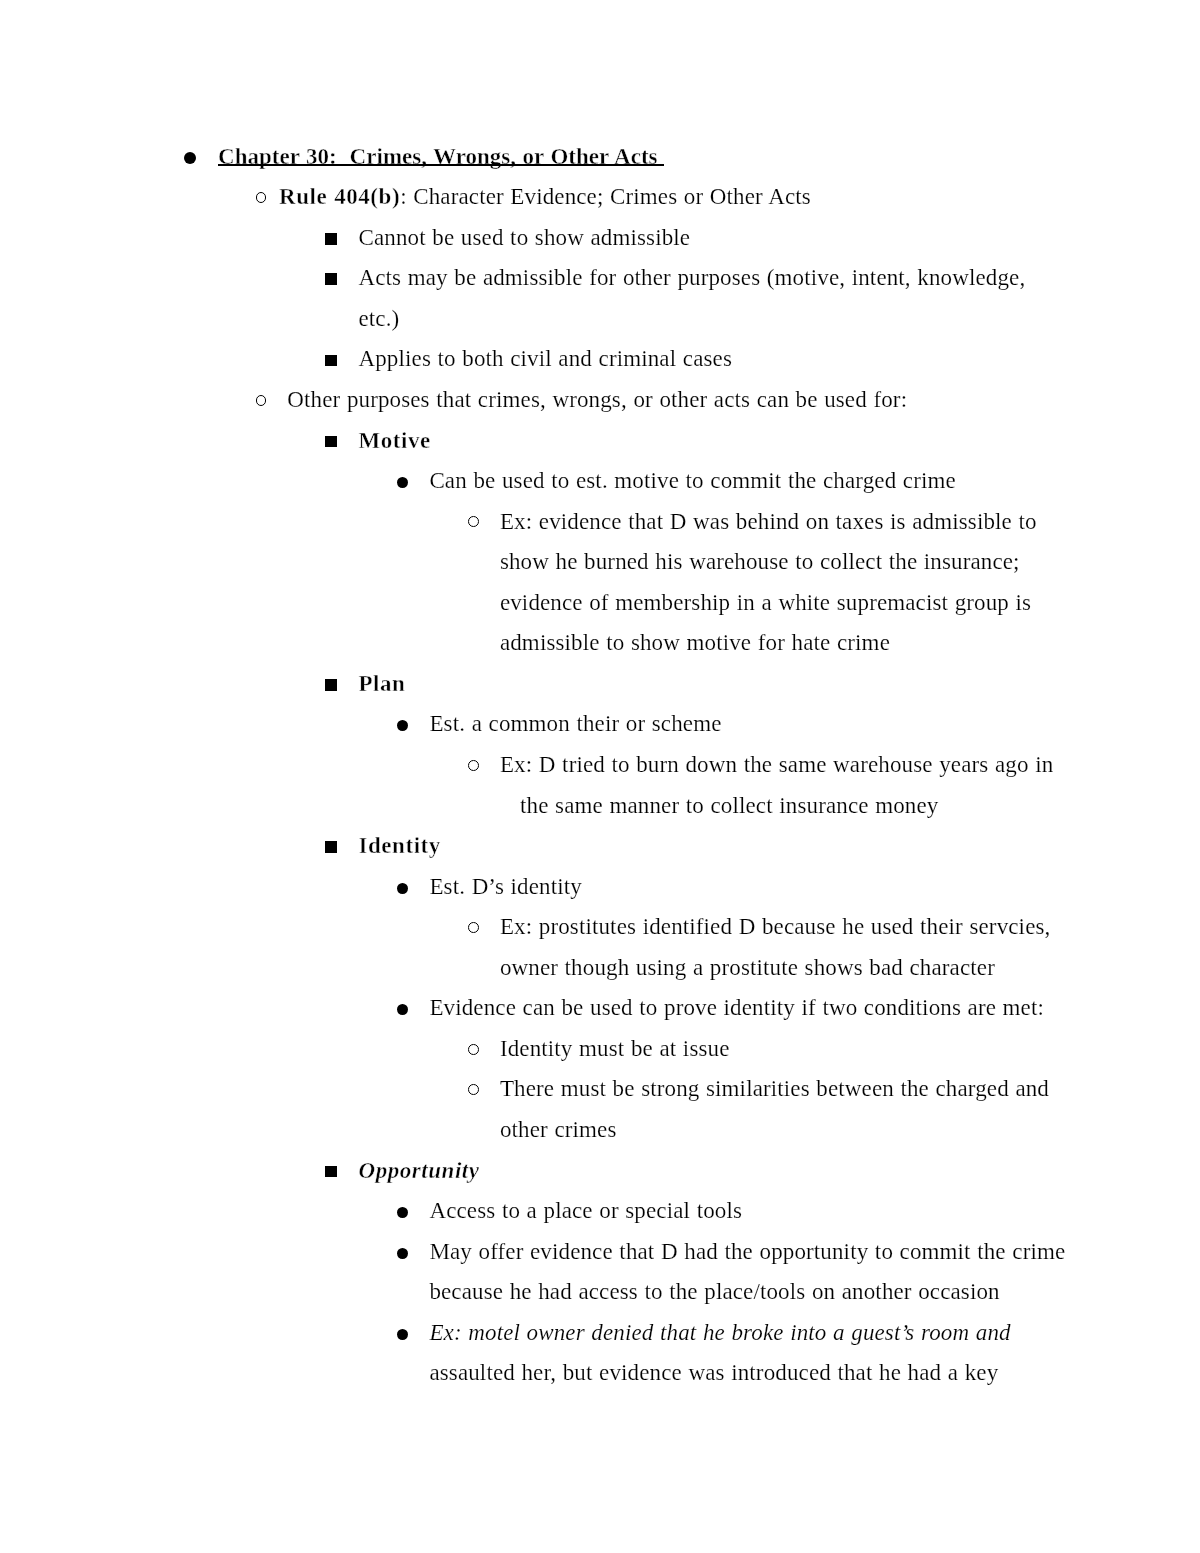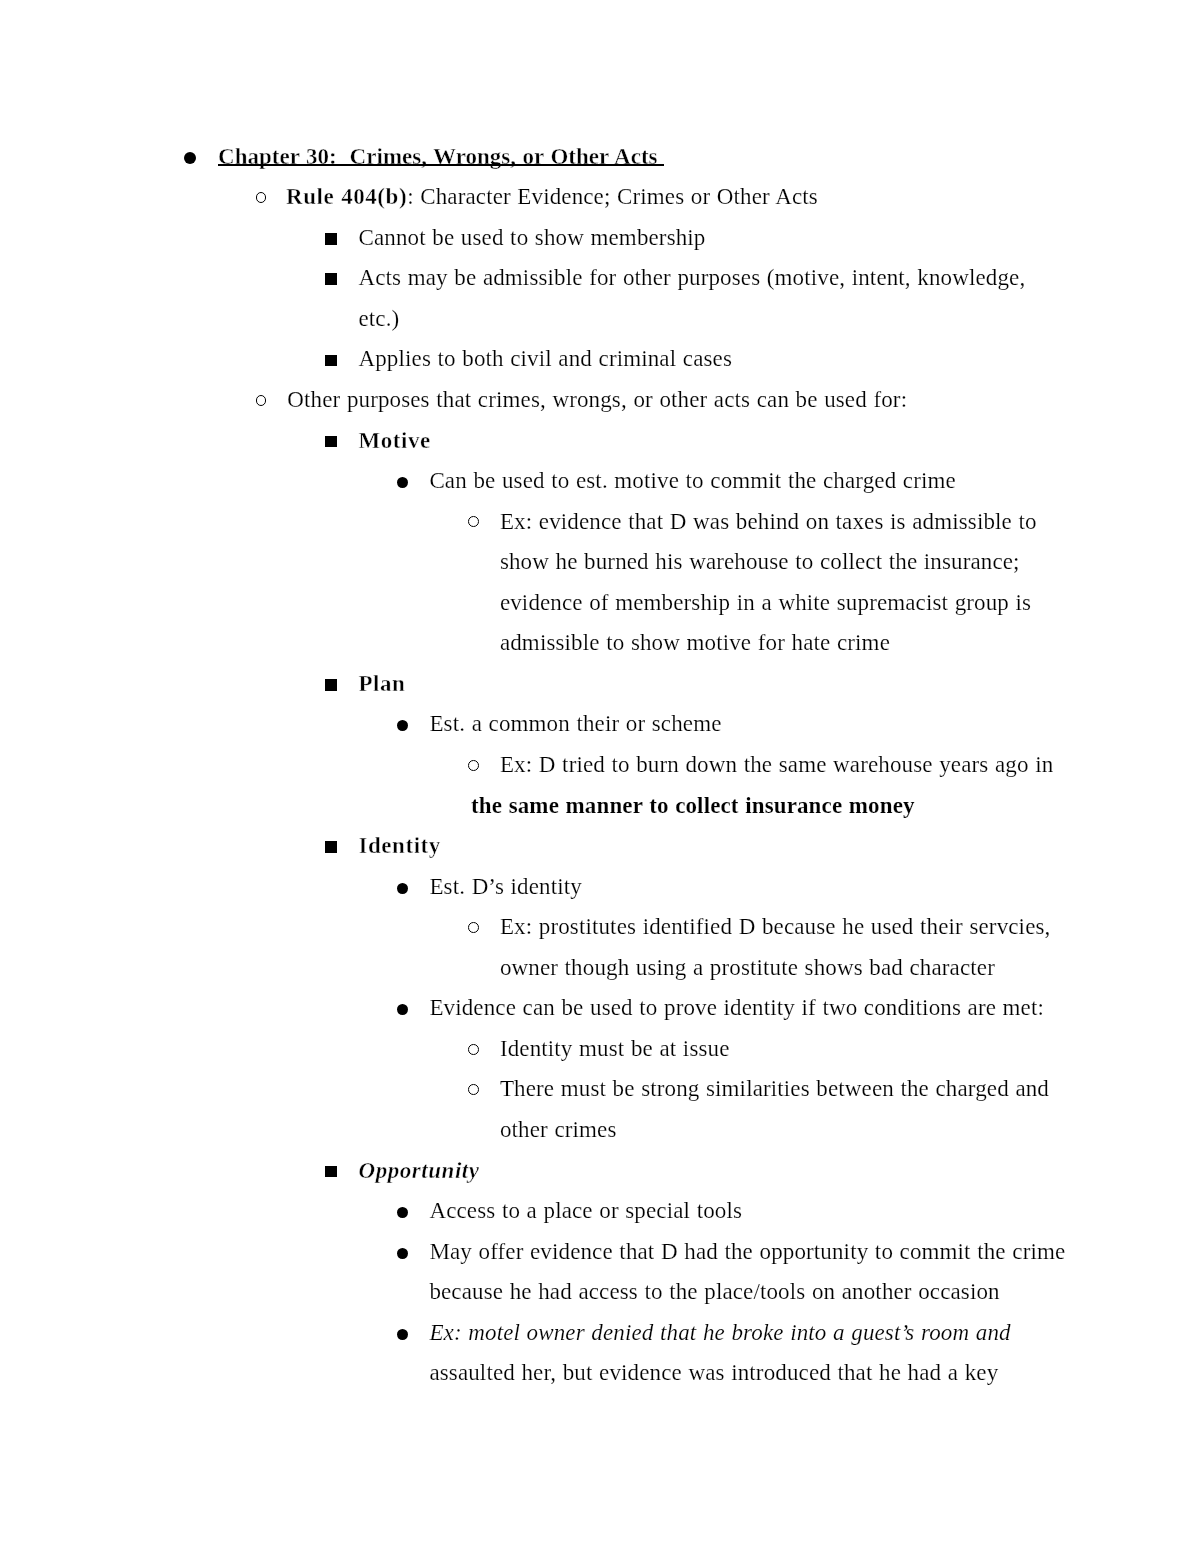--- a/index.html
+++ b/index.html
@@ -43,25 +43,25 @@
 <body>
 
 <div class="page">
   <div class="ol-item lvl1">
     <span class="bullet bullet-disc" style="left:177.90px;top:152.00px;width:12.00px;height:12.00px;"></span>
     <div class="ol-line" style="left:212.00px;top:144.58px;"><span class="seg-bold seg-title">Chapter 30:  Crimes, Wrongs, or Other Acts </span></div>
     <div class="heading-underline" style="left:212.00px;top:163.80px;width:445.6px;height:1.9px;"></div>
   </div>
   <div class="ol-item lvl2">
     <span class="bullet bullet-circle" style="left:249.70px;top:191.96px;width:10.80px;height:10.80px;"></span>
-    <div class="ol-line" style="left:280px;top:185.14px;"><span class="seg-bold">Rule 404(b)</span><span>: Character Evidence; Crimes or Other Acts</span></div>
+    <div class="ol-line" style="left:273px;top:185.14px;"><span class="seg-bold">Rule 404(b)</span><span>: Character Evidence; Crimes or Other Acts</span></div>
   </div>
   <div class="ol-item lvl3">
     <span class="bullet bullet-square" style="left:319.10px;top:232.82px;width:11.70px;height:11.70px;"></span>
-    <div class="ol-line" style="left:352.50px;top:225.70px;"><span>Cannot be used to show membership</span></div>
+    <div class="ol-line" style="left:352.50px;top:225.70px;"><span>Cannot be used to show admissible</span></div>
   </div>
   <div class="ol-item lvl3">
     <span class="bullet bullet-square" style="left:319.10px;top:273.38px;width:11.70px;height:11.70px;"></span>
     <div class="ol-line" style="left:352.50px;top:266.26px;"><span>Acts may be admissible for other purposes (motive, intent, knowledge,</span></div>
     <div class="ol-line" style="left:352.50px;top:306.83px;"><span>etc.)</span></div>
   </div>
   <div class="ol-item lvl3">
     <span class="bullet bullet-square" style="left:319.10px;top:354.50px;width:11.70px;height:11.70px;"></span>
     <div class="ol-line" style="left:352.50px;top:347.38px;"><span>Applies to both civil and criminal cases</span></div>
   </div>
@@ -88,21 +88,21 @@
     <span class="bullet bullet-square" style="left:319.10px;top:678.98px;width:11.70px;height:11.70px;"></span>
     <div class="ol-line" style="left:352.50px;top:671.87px;"><span class="seg-bold">Plan</span></div>
   </div>
   <div class="ol-item lvl4">
     <span class="bullet bullet-disc" style="left:391.00px;top:720.44px;width:10.90px;height:10.90px;"></span>
     <div class="ol-line" style="left:423.40px;top:712.43px;"><span>Est. a common their or scheme</span></div>
   </div>
   <div class="ol-item lvl5">
     <span class="bullet bullet-circle" style="left:461.80px;top:759.80px;width:10.80px;height:10.80px;"></span>
     <div class="ol-line" style="left:493.90px;top:752.99px;"><span>Ex: D tried to burn down the same warehouse years ago in</span></div>
-    <div class="ol-line" style="left:465px;top:793.55px;font-weight:bold;"><span>the same manner to collect insurance money</span></div>
+    <div class="ol-line" style="left:514px;top:793.55px;"><span>the same manner to collect insurance money</span></div>
   </div>
   <div class="ol-item lvl3">
     <span class="bullet bullet-square" style="left:319.10px;top:841.22px;width:11.70px;height:11.70px;"></span>
     <div class="ol-line" style="left:352.50px;top:834.11px;"><span class="seg-bold">Identity</span></div>
   </div>
   <div class="ol-item lvl4">
     <span class="bullet bullet-disc" style="left:391.00px;top:882.68px;width:10.90px;height:10.90px;"></span>
     <div class="ol-line" style="left:423.40px;top:874.67px;"><span>Est. D’s identity</span></div>
   </div>
   <div class="ol-item lvl5">

